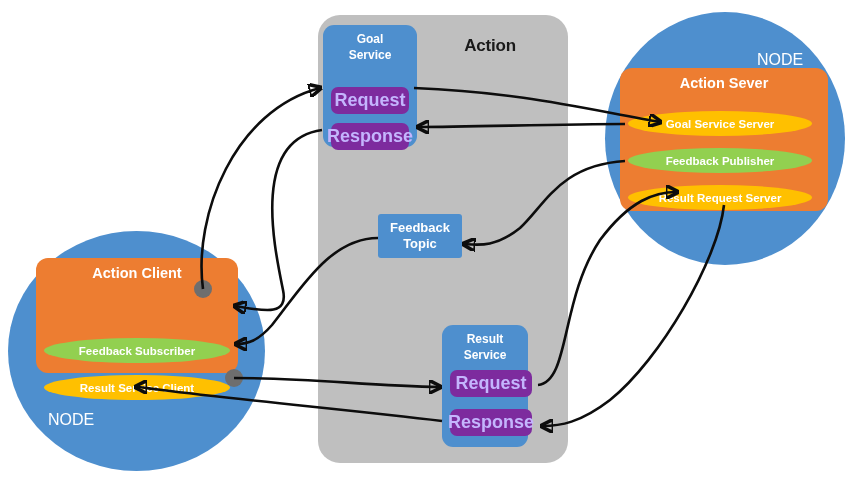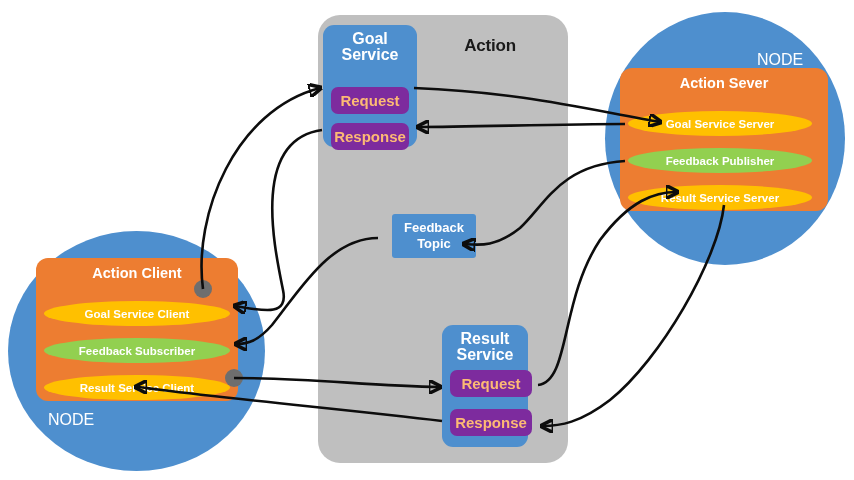--- a/index.html
+++ b/index.html
@@ -22,21 +22,21 @@
   #node-server{left:605px;top:12px;width:240px;height:253px;}
   #node-client{left:8px;top:231px;width:257px;height:240px;}
 
   .node-label{position:absolute;color:#ffffff;font-weight:normal;font-size:16px;}
   #node-server-label{left:757px;top:51px;}
   #node-client-label{left:48px;top:411px;}
 
   
   .action-box{position:absolute;background:#ED7D31;border-radius:12px;}
   #action-server-box{left:620px;top:68px;width:208px;height:143px;}
-  #action-client-box{left:36px;top:258px;width:202px;height:143px;}
+  #action-client-box{left:36px;top:258px;width:202px;height:115px;}
 
   .action-box-title{
     position:absolute;width:100%;text-align:center;top:7px;
     color:#ffffff;font-weight:bold;font-size:14.5px;
   }
 
   
   .pill{
     position:absolute;left:8px;width:184px;height:25px;border-radius:50%/50%;
     display:flex;align-items:center;justify-content:center;
@@ -49,37 +49,37 @@
   .p2{top:80px;}
   .p3{top:117px;}
 
   
   .svc-box{position:absolute;background:#4E8FCE;border-radius:11px;}
   #goal-service{left:323px;top:25px;width:94px;height:122px;}
   #result-service{left:442px;top:325px;width:86px;height:122px;}
 
   .svc-title{
     position:absolute;width:100%;text-align:center;top:6px;line-height:16px;
-    color:#ffffff;font-weight:bold;font-size:16px;
+    color:#ffffff;font-weight:bold;font-size:12px;
   }
   .msg{
     position:absolute;background:#7D2B9E;border-radius:7px;
     display:flex;align-items:center;justify-content:center;
-    color:#fdba74;font-weight:bold;font-size:15px;
+    color:#c4b5fd;font-weight:bold;font-size:18px;
   }
   #goal-service .msg{left:8px;width:78px;height:27px;}
   #goal-request{top:62px;}
   #goal-response{top:98px;}
   #result-service .msg{left:8px;width:82px;height:27px;}
   #result-request{top:45px;}
   #result-response{top:84px;}
 
   
   #feedback-topic{
-    position:absolute;left:392px;top:214px;width:84px;height:44px;
+    position:absolute;left:378px;top:214px;width:84px;height:44px;
     background:#4E8FCE;border-radius:3px;
     display:flex;align-items:center;justify-content:center;text-align:center;
     color:#ffffff;font-weight:bold;font-size:13px;line-height:16px;
   }
 
   
   #arrows{position:absolute;left:0;top:0;width:854px;height:480px;pointer-events:none;}
   #arrows path{fill:none;stroke:#0d0d0d;stroke-width:2.6;}
   .dot{fill:#6E6E6E;}
 </style>
@@ -94,26 +94,25 @@
   <div class="node-circle" id="node-server"></div>
   <div class="node-circle" id="node-client"></div>
 
   <div class="node-label" id="node-server-label">NODE</div>
   <div class="node-label" id="node-client-label">NODE</div>
 
   <div class="action-box" id="action-server-box">
     <div class="action-box-title">Action Sever</div>
     <div class="pill green p2">Feedback Publisher</div>
     <div class="pill yellow p1">Goal Service Server</div>
-    <div class="pill yellow p3">Result Service Server</div>
+    <div class="pill yellow p3">Result Request Server</div>
   </div>
 
   <div class="action-box" id="action-client-box">
     <div class="action-box-title">Action Client</div>
-    <div class="pill yellow p1">Goal Service Client</div>
     <div class="pill green p2">Feedback Subscriber</div>
     <div class="pill yellow p3">Result Service Client</div>
   </div>
 
   <div class="svc-box" id="goal-service">
     <div class="svc-title">
       <span>Goal</span><br>
       <span>Service</span>
     </div>
     <div class="msg" id="goal-request">Request</div>

